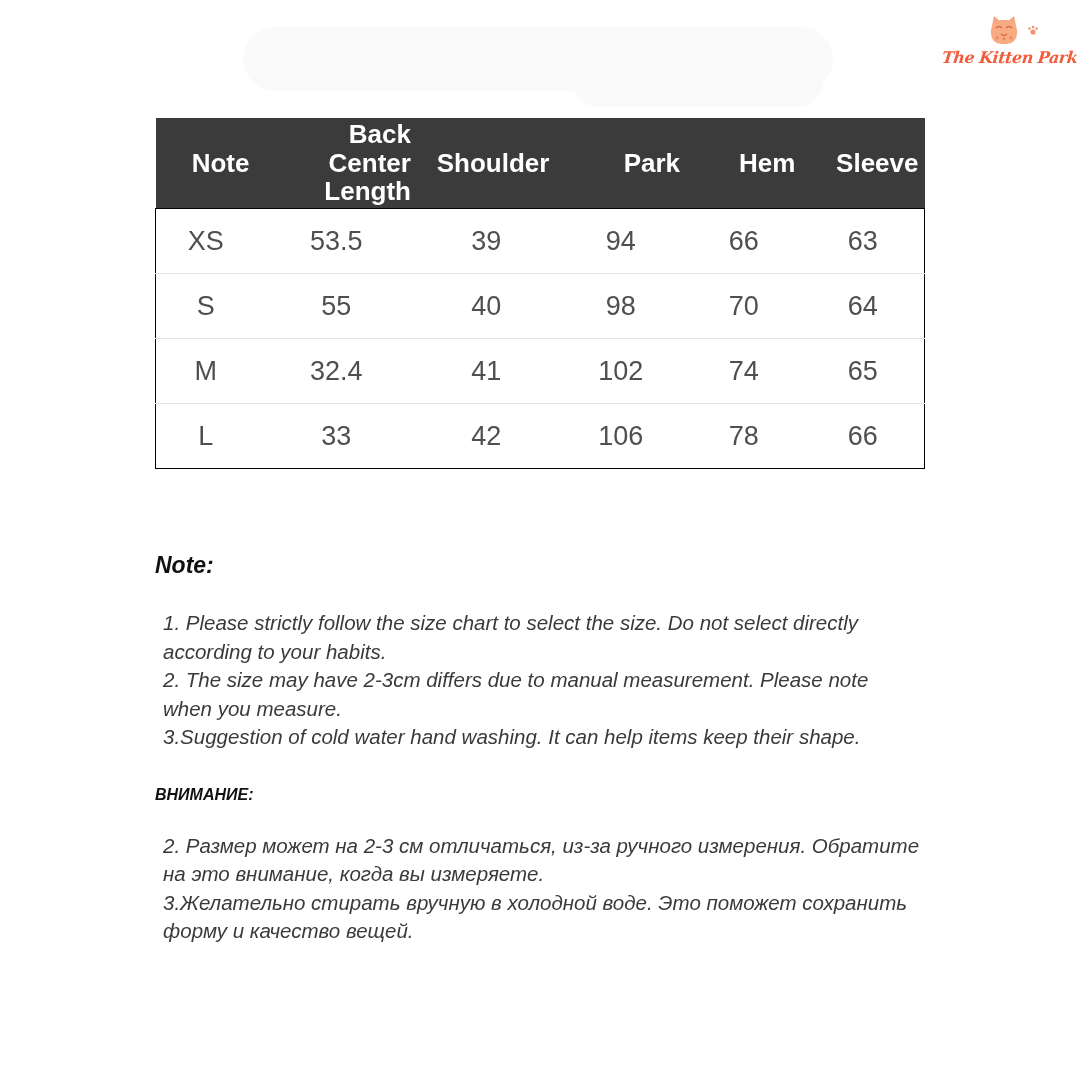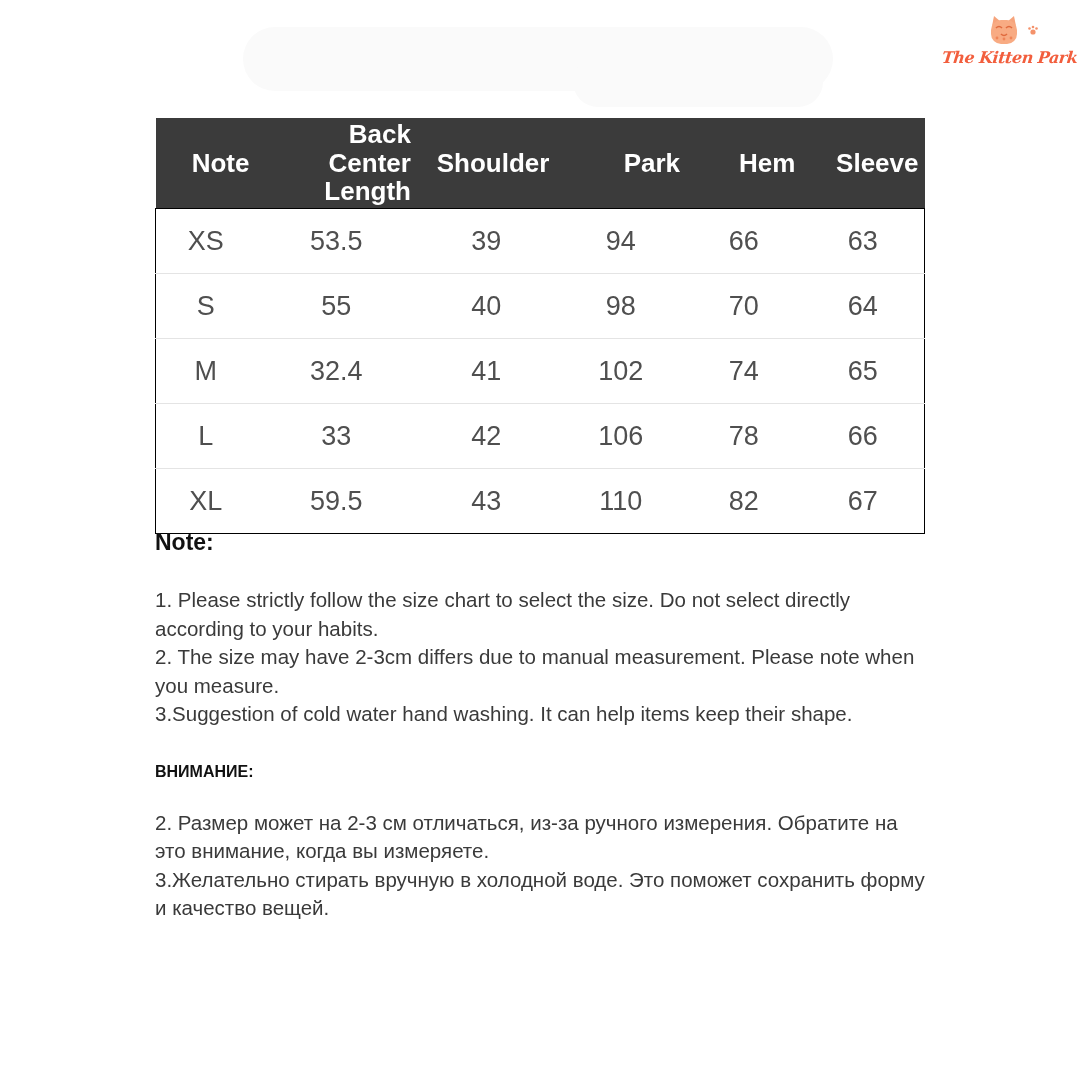--- a/index.html
+++ b/index.html
@@ -98,34 +98,35 @@
   .col-2 { width: 21%; }
   .col-3 { width: 18%; }
   .col-4 { width: 17%; }
   .col-5 { width: 15%; }
   .col-6 { width: 16%; }
 
   
   .notes {
     position: absolute;
     left: 155px;
-    top: 529px;
+    top: 552px;
     width: 775px;
     color: #3a3a3a;
+    font-style: italic;
   }
   .note-title {
     font-size: 23px;
     font-weight: bold;
     color: #111111;
     margin: 0 0 30px 0;
   }
   .note-body {
     font-size: 20.5px;
     line-height: 28.5px;
-    margin: 0;
+    margin: 8px;
   }
   .note-body p { margin: 0; }
   .attention-title {
     font-size: 16px;
     font-weight: bold;
     color: #111111;
     margin: 34px 0 28px 0;
   }
 </style>
 </head>
@@ -207,28 +208,20 @@
           <td>65</td>
         </tr>
         <tr>
           <td>L</td>
           <td>33</td>
           <td>42</td>
           <td>106</td>
           <td>78</td>
           <td>66</td>
         </tr>
-        <tr>
-          <td>XL</td>
-          <td>59.5</td>
-          <td>43</td>
-          <td>110</td>
-          <td>82</td>
-          <td>67</td>
-        </tr>
       </tbody>
   </table>
 
   <div class="notes">
     <p class="note-title">Note:</p>
     <div class="note-body" id="note-items">
         <p>1. Please strictly follow the size chart  to select the size. Do not select directly according to your habits.</p>
         <p>2. The size may have 2-3cm differs due to manual measurement. Please note when you measure.</p>
         <p>3.Suggestion of cold water hand washing. It can help items keep their shape.</p>
       </div>

